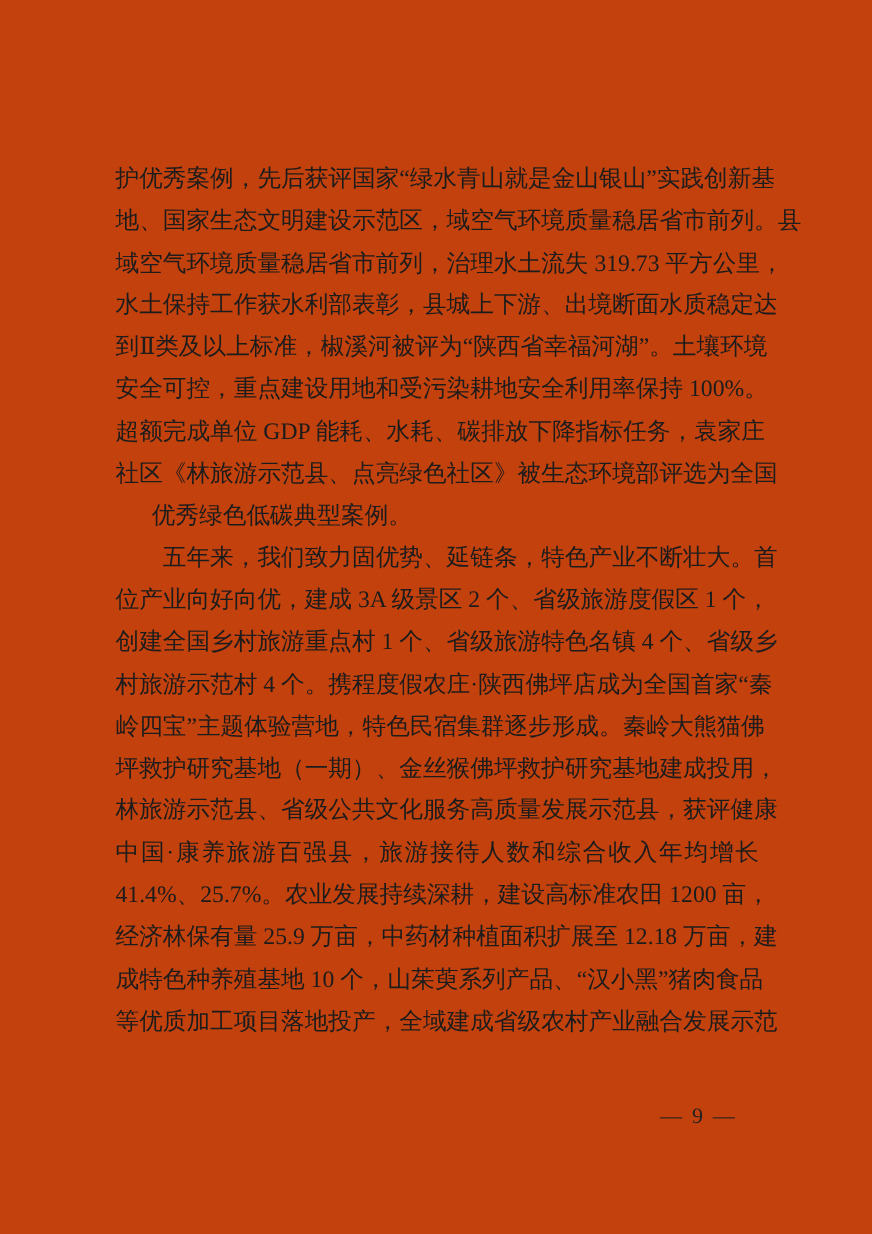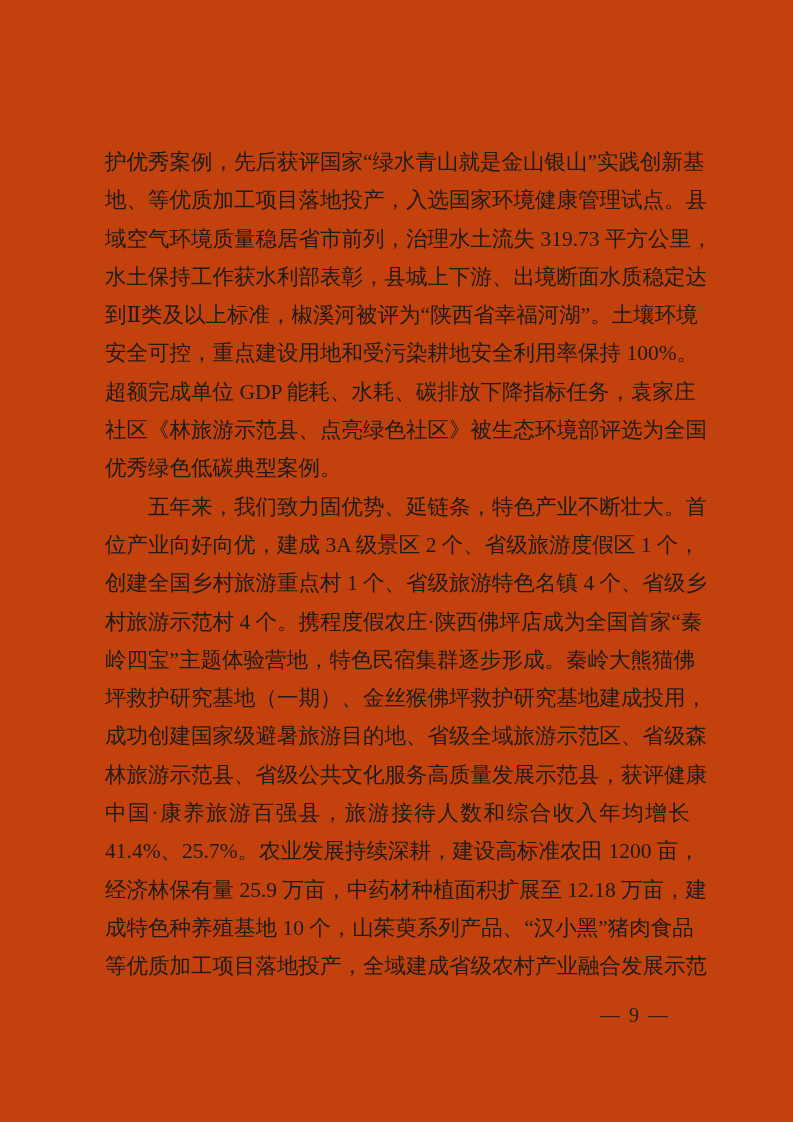--- a/index.html
+++ b/index.html
@@ -27,20 +27,21 @@
     height: 38.3px;
     line-height: 38.3px;
     white-space: nowrap;
     text-align: justify;
     text-align-last: justify;
     overflow: visible;
   }
   .line.last-of-para {
     text-align: left;
     text-align-last: left;
+    margin-left: 33px;
   }
   .line.indent-first {
     text-indent: 43px;
   }
   .bold-lead {
     font-weight: normal;
   }
   .page-number {
     position: absolute;
     top: 1000px;
@@ -54,40 +55,39 @@
 </style>
 </head>
 <body>
 
 <div class="page">
 
   <div class="text-block">
 
     <div>
       <div class="line">护优秀案例，先后获评国家“绿水青山就是金山银山”实践创新基</div>
-      <div class="line">地、等优质加工项目落地投产，入选国家环境健康管理试点。县</div>
+      <div class="line">地、国家生态文明建设示范区，域空气环境质量稳居省市前列。县</div>
       <div class="line">域空气环境质量稳居省市前列，治理水土流失 319.73 平方公里，</div>
       <div class="line">水土保持工作获水利部表彰，县城上下游、出境断面水质稳定达</div>
       <div class="line">到Ⅱ类及以上标准，椒溪河被评为“陕西省幸福河湖”。土壤环境</div>
       <div class="line">安全可控，重点建设用地和受污染耕地安全利用率保持 100%。</div>
       <div class="line">超额完成单位 GDP 能耗、水耗、碳排放下降指标任务，袁家庄</div>
       <div class="line">社区《林旅游示范县、点亮绿色社区》被生态环境部评选为全国</div>
       <div class="line last-of-para">优秀绿色低碳典型案例。</div>
     </div>
 
     <div>
       <div class="line indent-first">
         <span class="bold-lead">五年来，我们致力固优势、延链条，特色产业不断壮大。</span><span>首</span>
       </div>
       <div class="line">位产业向好向优，建成 3A 级景区 2 个、省级旅游度假区 1 个，</div>
       <div class="line">创建全国乡村旅游重点村 1 个、省级旅游特色名镇 4 个、省级乡</div>
       <div class="line">村旅游示范村 4 个。携程度假农庄·陕西佛坪店成为全国首家“秦</div>
       <div class="line">岭四宝”主题体验营地，特色民宿集群逐步形成。秦岭大熊猫佛</div>
       <div class="line">坪救护研究基地（一期）、金丝猴佛坪救护研究基地建成投用，</div>
-      <div class="line">成功创建国家级避暑旅游目的地、省级全域旅游示范区、省级森</div>
       <div class="line">林旅游示范县、省级公共文化服务高质量发展示范县，获评健康</div>
       <div class="line">中国·康养旅游百强县，旅游接待人数和综合收入年均增长</div>
       <div class="line">41.4%、25.7%。农业发展持续深耕，建设高标准农田 1200 亩，</div>
       <div class="line">经济林保有量 25.9 万亩，中药材种植面积扩展至 12.18 万亩，建</div>
       <div class="line">成特色种养殖基地 10 个，山茱萸系列产品、“汉小黑”猪肉食品</div>
       <div class="line">等优质加工项目落地投产，全域建成省级农村产业融合发展示范</div>
     </div>
 
   </div>
 

